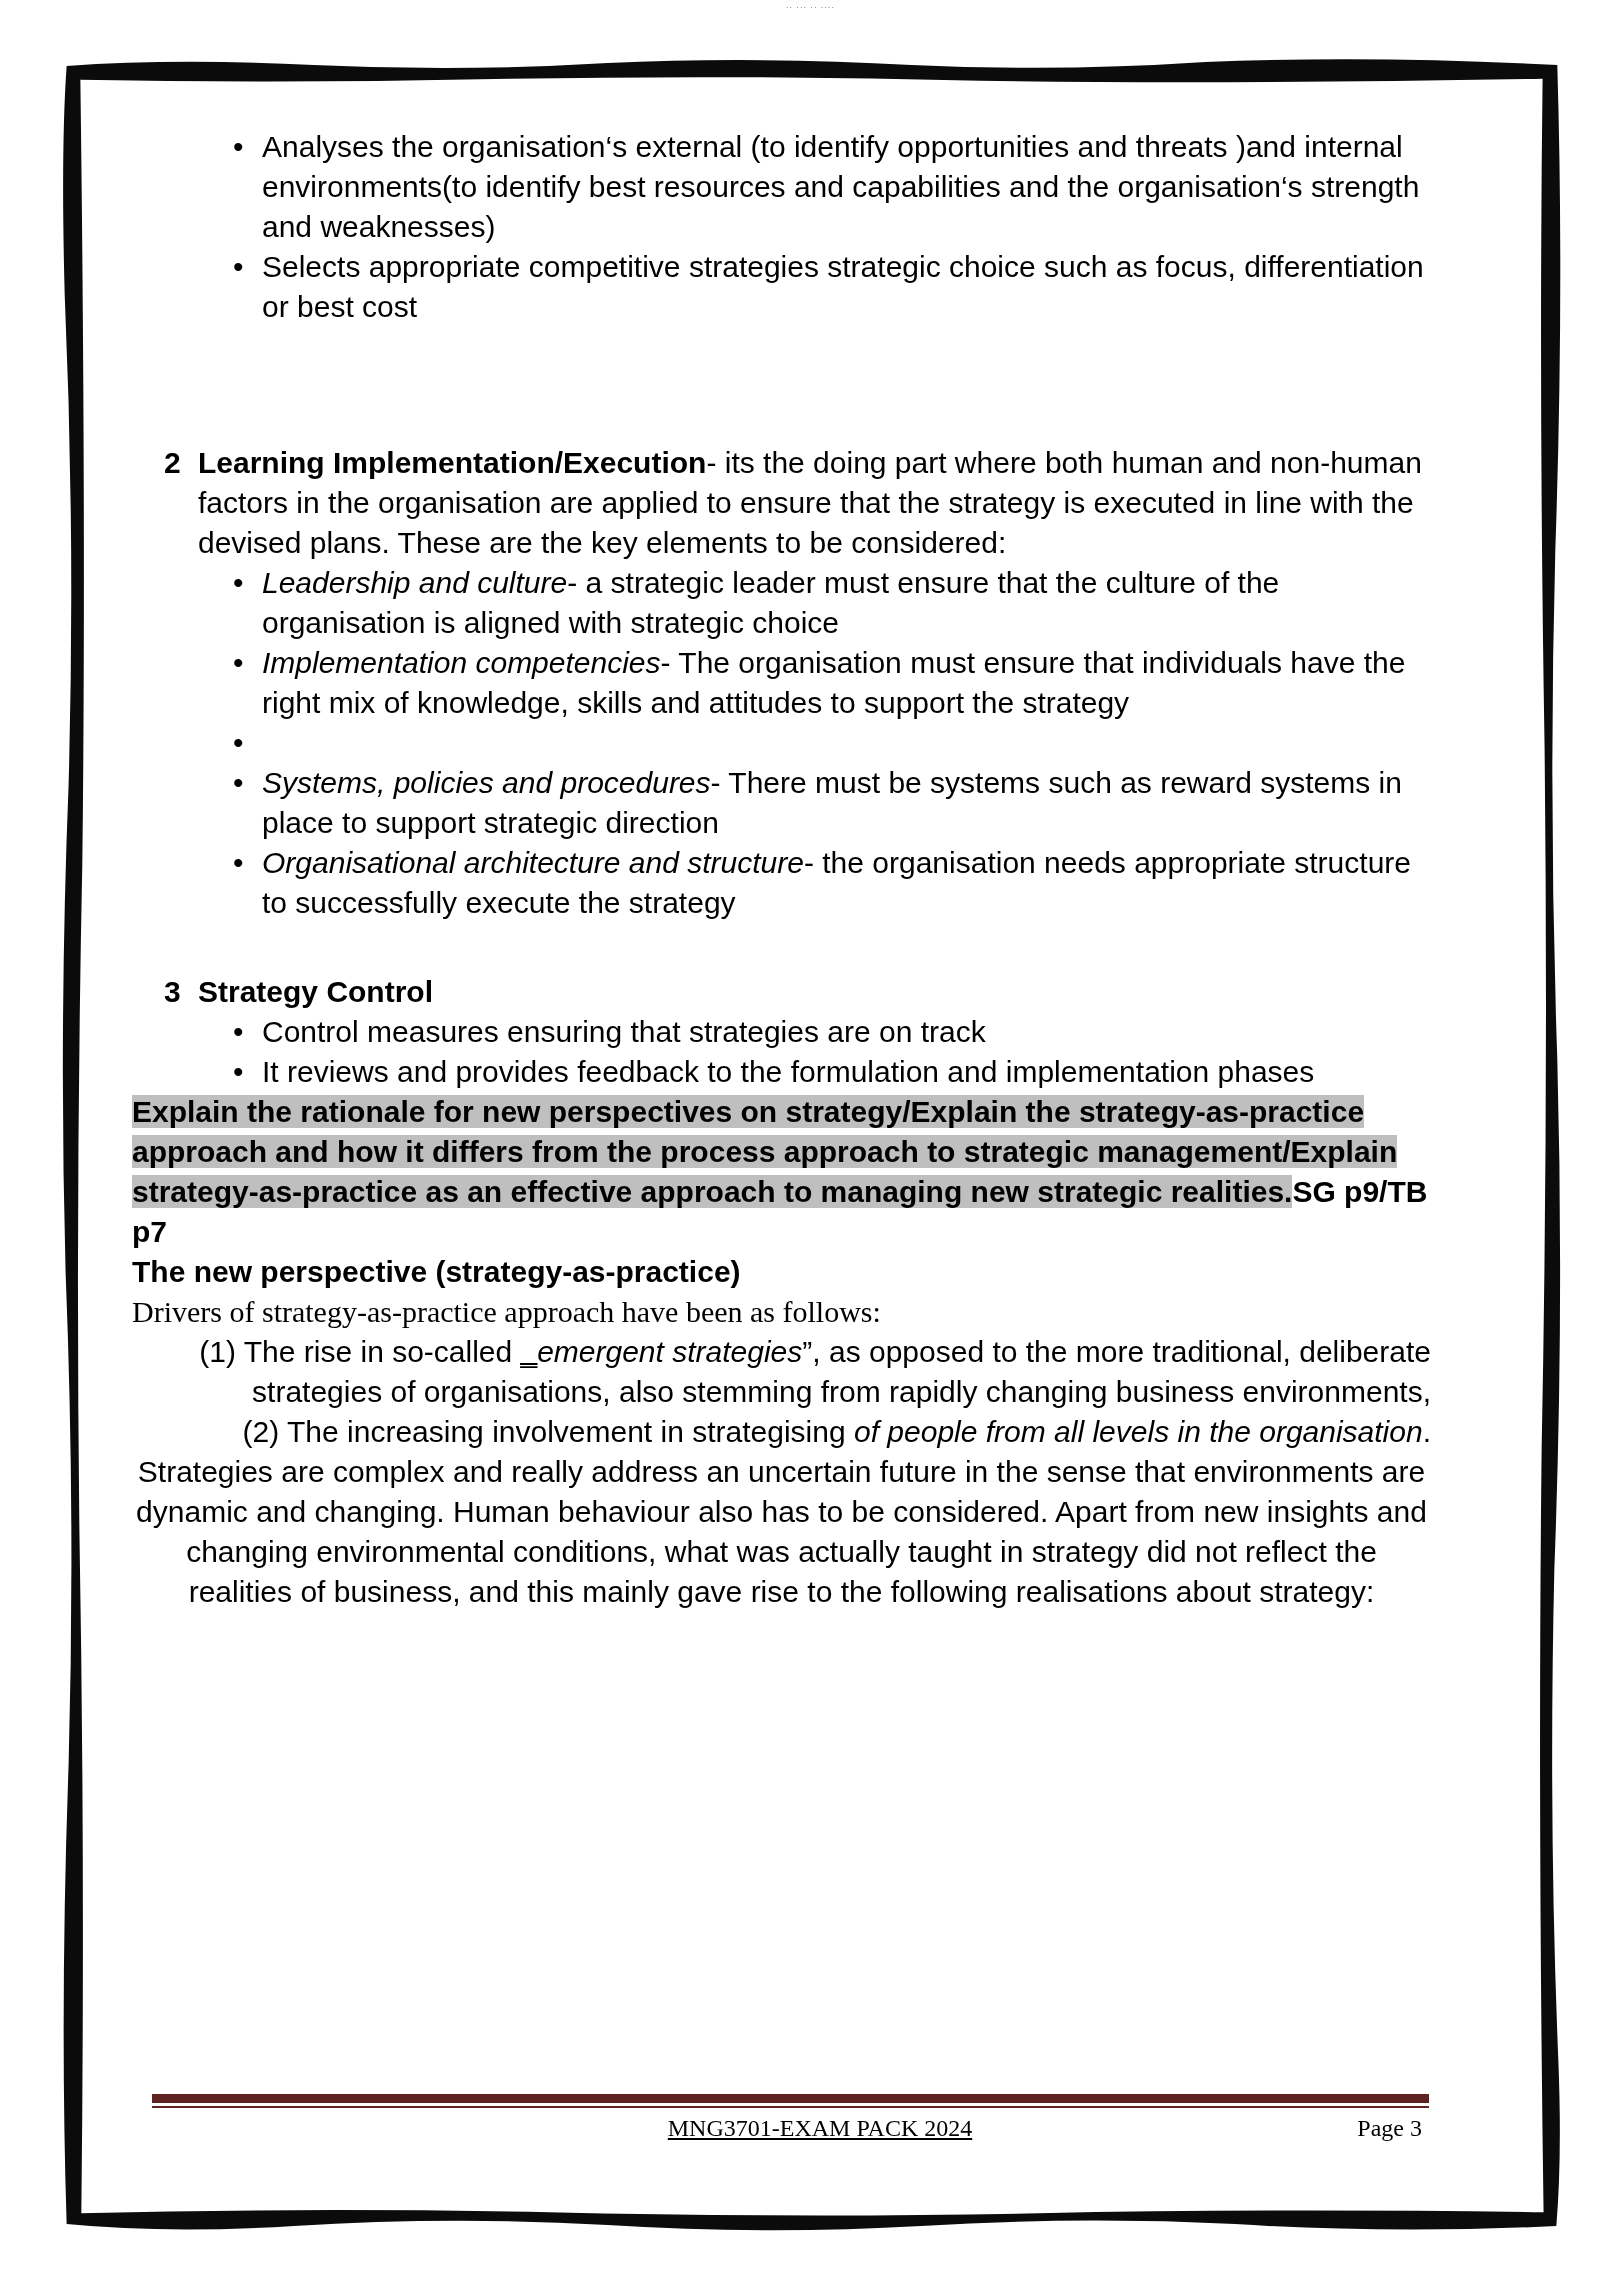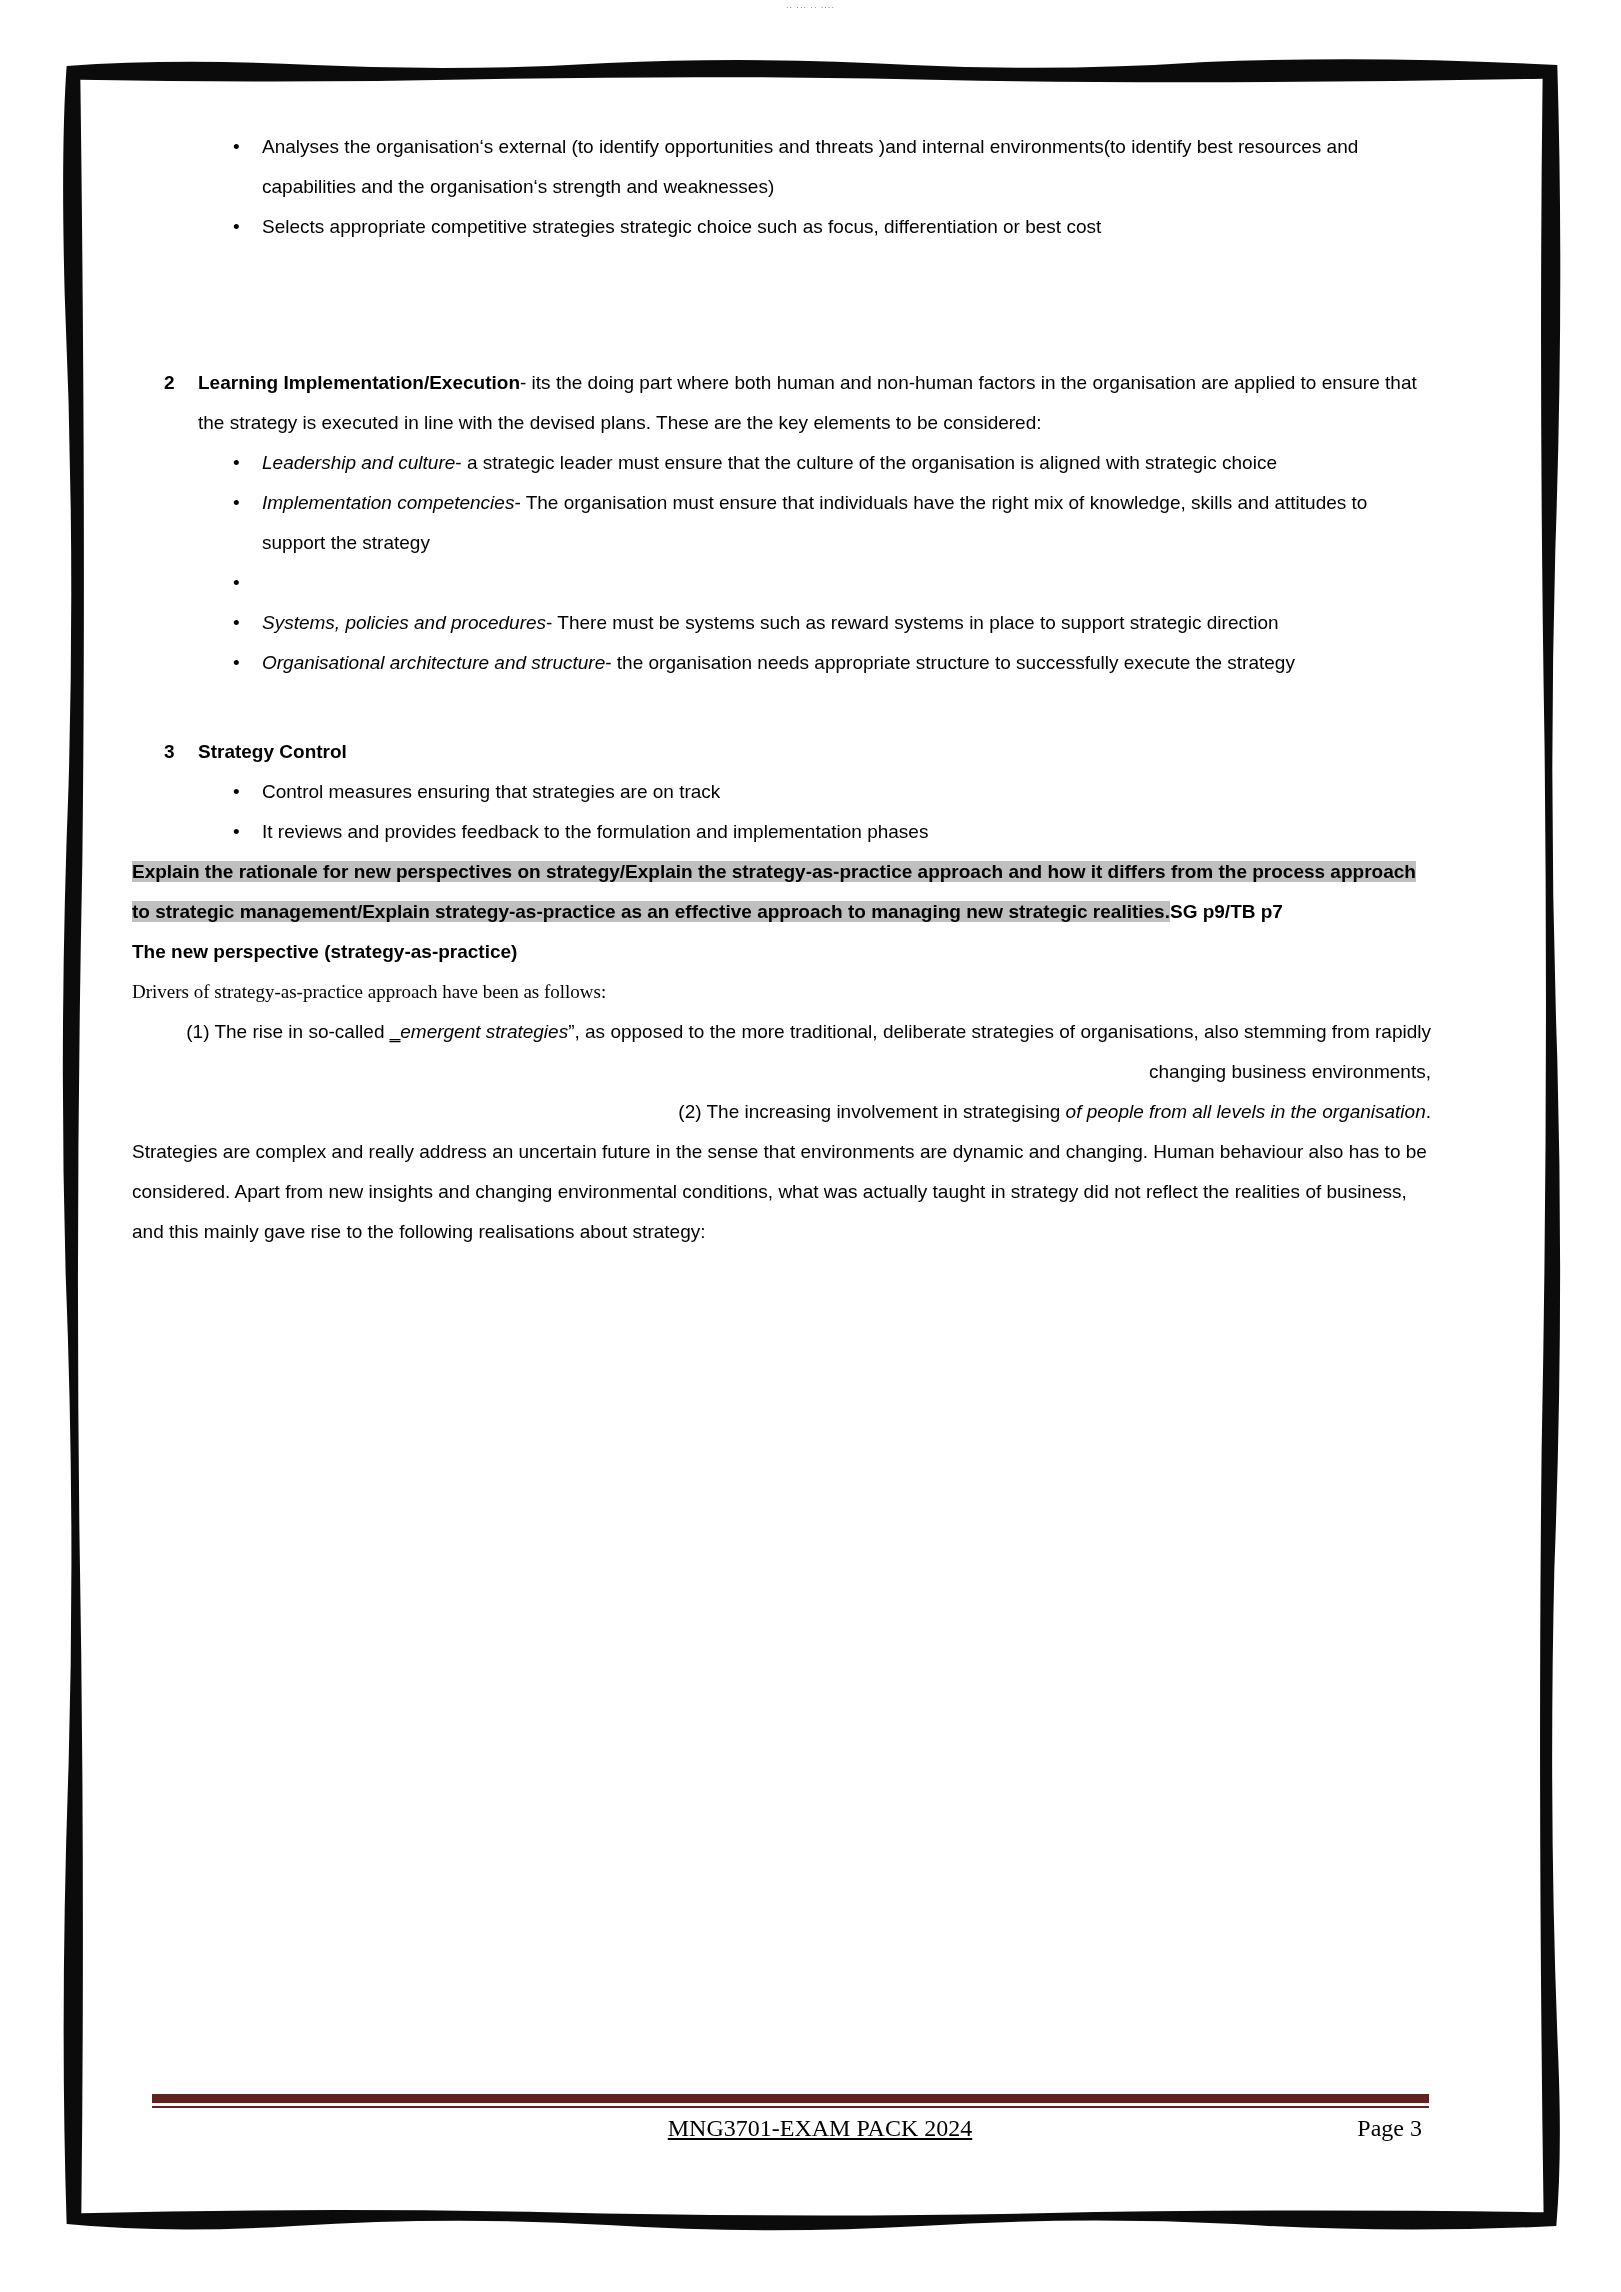--- a/index.html
+++ b/index.html
@@ -11,21 +11,21 @@
     font-family:"Liberation Sans","DejaVu Sans",sans-serif;
     color:#000;
   }
   .frame-svg{position:absolute;left:0;top:0;width:1621px;height:2293px;pointer-events:none;}
   .top-mark{
     position:absolute;top:2.9px;left:50%;transform:translateX(-50%);
     font-size:7.8px;color:#6f6f6f;letter-spacing:1px;white-space:nowrap;
   }
   .content{
     position:absolute;left:132px;top:127px;width:1299px;
-    font-size:19px;line-height:40px;
+    font-size:30px;line-height:40px;
   }
   .content p, .content div.block{margin:0;}
   
   .li{display:flex;padding-left:101px;}
   .li .bullet{flex:none;width:29px;}
   .li .bullet::before{content:"\2022";}
   .li .li-text{flex:1;}
   .lead-i{font-style:italic;}
   
   .numbered{display:flex;padding-left:32px;}
@@ -34,21 +34,21 @@
   .b{font-weight:bold;}
   mark.hl{background:#bfbfbf;color:#000;padding:0;}
   .mt-impl{margin-top:116px;}
   .mt-list2{margin-top:38px;}
   .mt-h3{margin-top:49px;}
   .mt-list3{margin-top:51px;}
   .mt-hl{margin-top:30px;}
   .mt-np{margin-top:30px;}
   .mt-drivers{margin-top:46px;font-family:Liberation Serif, serif;}
   .mt-dpara{margin-top:25.5px;text-align:right;}
-  .mt-close{margin-top:48px;}
+  .mt-close{margin-top:48px;text-align:center;}
   .pre-keep{white-space:pre-wrap;}
   
   .footer{position:absolute;left:152px;width:1277px;top:2094px;}
   .footer .rule-thick{height:8.8px;background:#5f2422;}
   .footer .rule-thin{height:2px;background:#5f2422;margin-top:2.9px;}
   .footer .row{
     position:relative;margin-top:3.9px;
     font-family:"Liberation Serif","DejaVu Serif",serif;
     font-size:24px;line-height:33px;
     text-align:center;padding-left:59px;text-decoration:underline;

